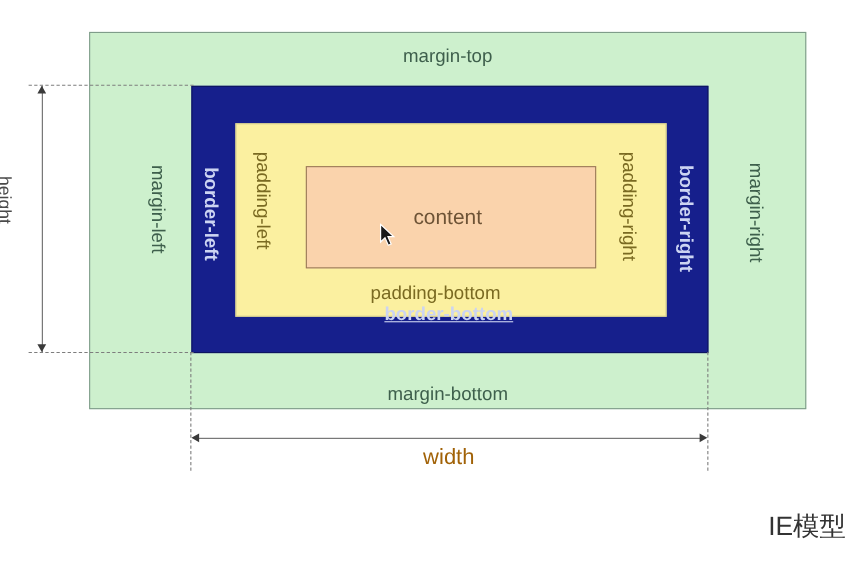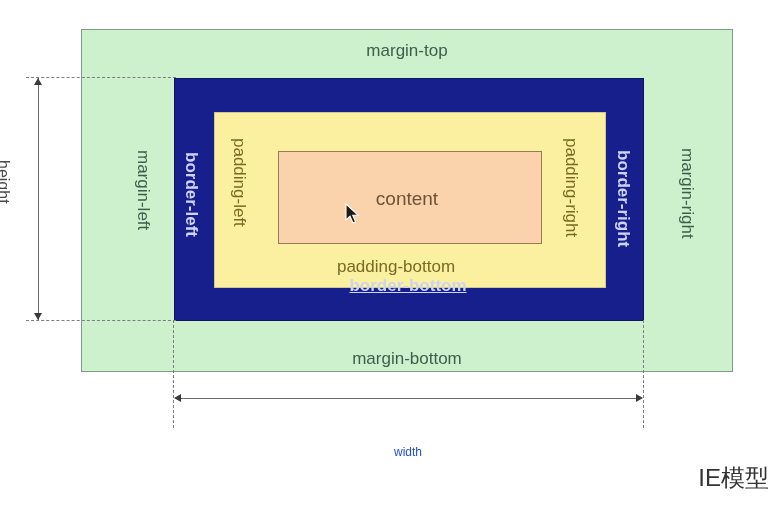--- a/index.html
+++ b/index.html
@@ -168,23 +168,22 @@
   }
   #width-arrow-right {
     left: 636px; top: 394px;
     border-left: 7px solid #3a3a3a;
   }
   #lbl-width {
     position: absolute;
     left: 173px; top: 405px;
     width: 470px;
     text-align: center;
-    font-size: 12px;
-    color: #1d4ed8;
-    margin-top: 40px;
+    font-size: 20px;
+    color: #a16207;
   }
 
   
   #diagram-title {
     position: absolute;
     left: 0; top: 462px;
     width: 769px;
     text-align: right;
     font-size: 24px;
     color: #333333;

